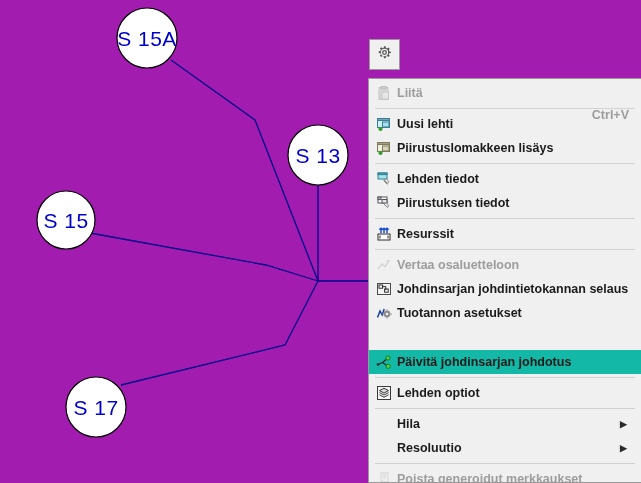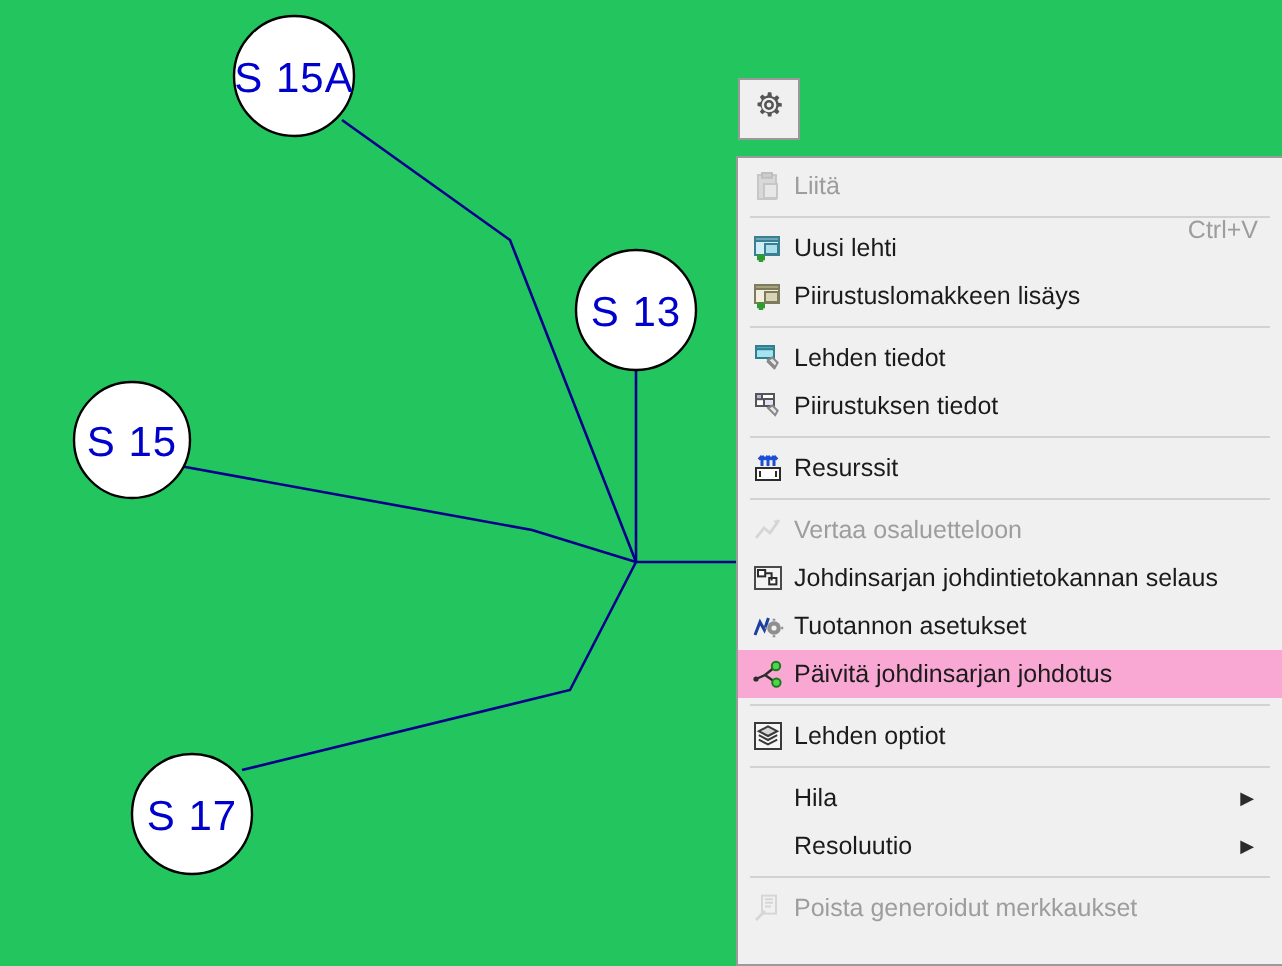--- a/index.html
+++ b/index.html
@@ -14,21 +14,21 @@
     overflow: hidden;
     font-family: "Liberation Sans", sans-serif;
     -webkit-font-smoothing: antialiased;
   }
 
   
   #canvas {
     position: absolute;
     left: 0; top: 0;
     width: 641px; height: 483px;
-    background: #22c55e;
+    background: #a21caf;
   }
   #diagram-svg {
     position: absolute;
     left: 0; top: 0;
   }
   .node-label {
     font-family: "Liberation Sans", sans-serif;
     font-size: 21px;
     fill: #0000cc;
     letter-spacing: 0.5px;
@@ -57,32 +57,34 @@
     top: 78px;
     width: 273px;
     height: 405px;
     background: #f0f0f0;
     border: 1px solid #9a9a9a;
     border-right: none;
     box-sizing: border-box;
     padding: 2px 0 2px 0;
     font-size: 12.5px;
     color: #1b1b1b;
+    font-weight: bold;
   }
   .menu-item {
     position: relative;
     height: 24px;
     display: flex;
     align-items: center;
     padding-left: 2px;
     cursor: default;
     white-space: nowrap;
   }
   .menu-item.highlight {
-    background: #f9a8d4;
+    background: #14b8a6;
+    margin-top: 25px;
   }
   .menu-item.disabled { color: #9d9d9d; }
   .mi-icon {
     width: 26px;
     min-width: 26px;
     height: 22px;
     display: flex;
     align-items: center;
     justify-content: center;
   }

